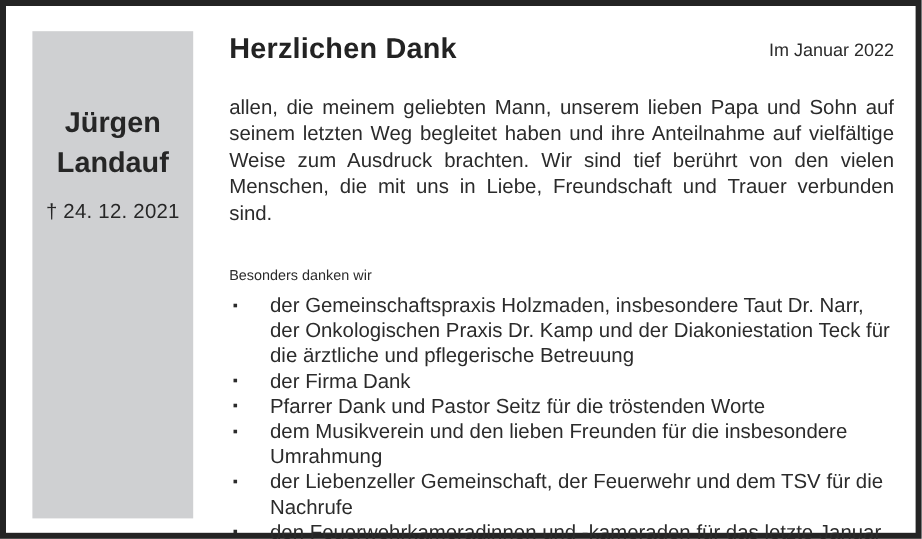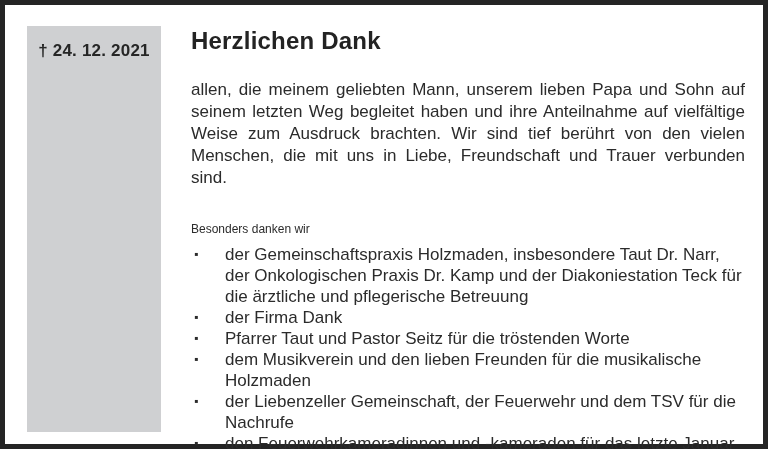--- a/index.html
+++ b/index.html
@@ -27,21 +27,21 @@
   .name-block {
     padding-top: 60px;
     font-size: 24px;
     font-weight: bold;
     line-height: 33px;
     color: #262626;
   }
   .death-date {
     margin-top: 15px;
     font-size: 17px;
-    font-weight: bold;
+    font-weight: normal;
     color: #262626;
     letter-spacing: 0.2px;
   }
   .content {
     position: absolute;
     left: 186px; top: 22px;
     width: 554px;
   }
   .header-row {
     display: flex;
@@ -89,49 +89,54 @@
     color: #2b2b2b;
   }
   .item-text { flex: 1; }
 </style>
 </head>
 <body>
 
 <div class="card-frame">
 
   <div class="name-panel">
+    <div class="name-block">
+      <div>Jürgen</div>
+      <div>Landauf</div>
+    </div>
     <div class="death-date">† 24. 12. 2021</div>
   </div>
 
   <div class="content">
 
     <div class="header-row">
       <div class="title">Herzlichen Dank</div>
+      <div class="date-note">Im Januar 2022</div>
     </div>
 
     <p class="intro">allen, die meinem geliebten Mann, unserem lieben Papa und Sohn auf seinem letzten Weg begleitet haben und ihre Anteilnahme auf vielfältige Weise zum Ausdruck brachten. Wir sind tief berührt von den vielen Menschen, die mit uns in Liebe, Freundschaft und Trauer verbunden sind.</p>
 
     <p class="lead">Besonders danken wir</p>
 
     <ul class="thanks-list">
       <li>
         <span class="bullet">▪</span>
         <span class="item-text">der Gemeinschaftspraxis Holzmaden, insbesondere Taut Dr. Narr, der Onkologischen Praxis Dr. Kamp und der Diakoniestation Teck für die ärztliche und pflegerische Betreuung</span>
       </li>
       <li>
         <span class="bullet">▪</span>
         <span class="item-text">der Firma Dank</span>
       </li>
       <li>
         <span class="bullet">▪</span>
-        <span class="item-text">Pfarrer Taut und Pastor Seitz für die tröstenden Worte</span>
+        <span class="item-text">Pfarrer Dank und Pastor Seitz für die tröstenden Worte</span>
       </li>
       <li>
         <span class="bullet">▪</span>
-        <span class="item-text">dem Musikverein und den lieben Freunden für die musikalische Holzmaden</span>
+        <span class="item-text">dem Musikverein und den lieben Freunden für die insbesondere Umrahmung</span>
       </li>
       <li>
         <span class="bullet">▪</span>
         <span class="item-text">der Liebenzeller Gemeinschaft, der Feuerwehr und dem TSV für die Nachrufe</span>
       </li>
       <li>
         <span class="bullet">▪</span>
         <span class="item-text">den Feuerwehrkameradinnen und -kameraden für das letzte Januar</span>
       </li>
     </ul>

